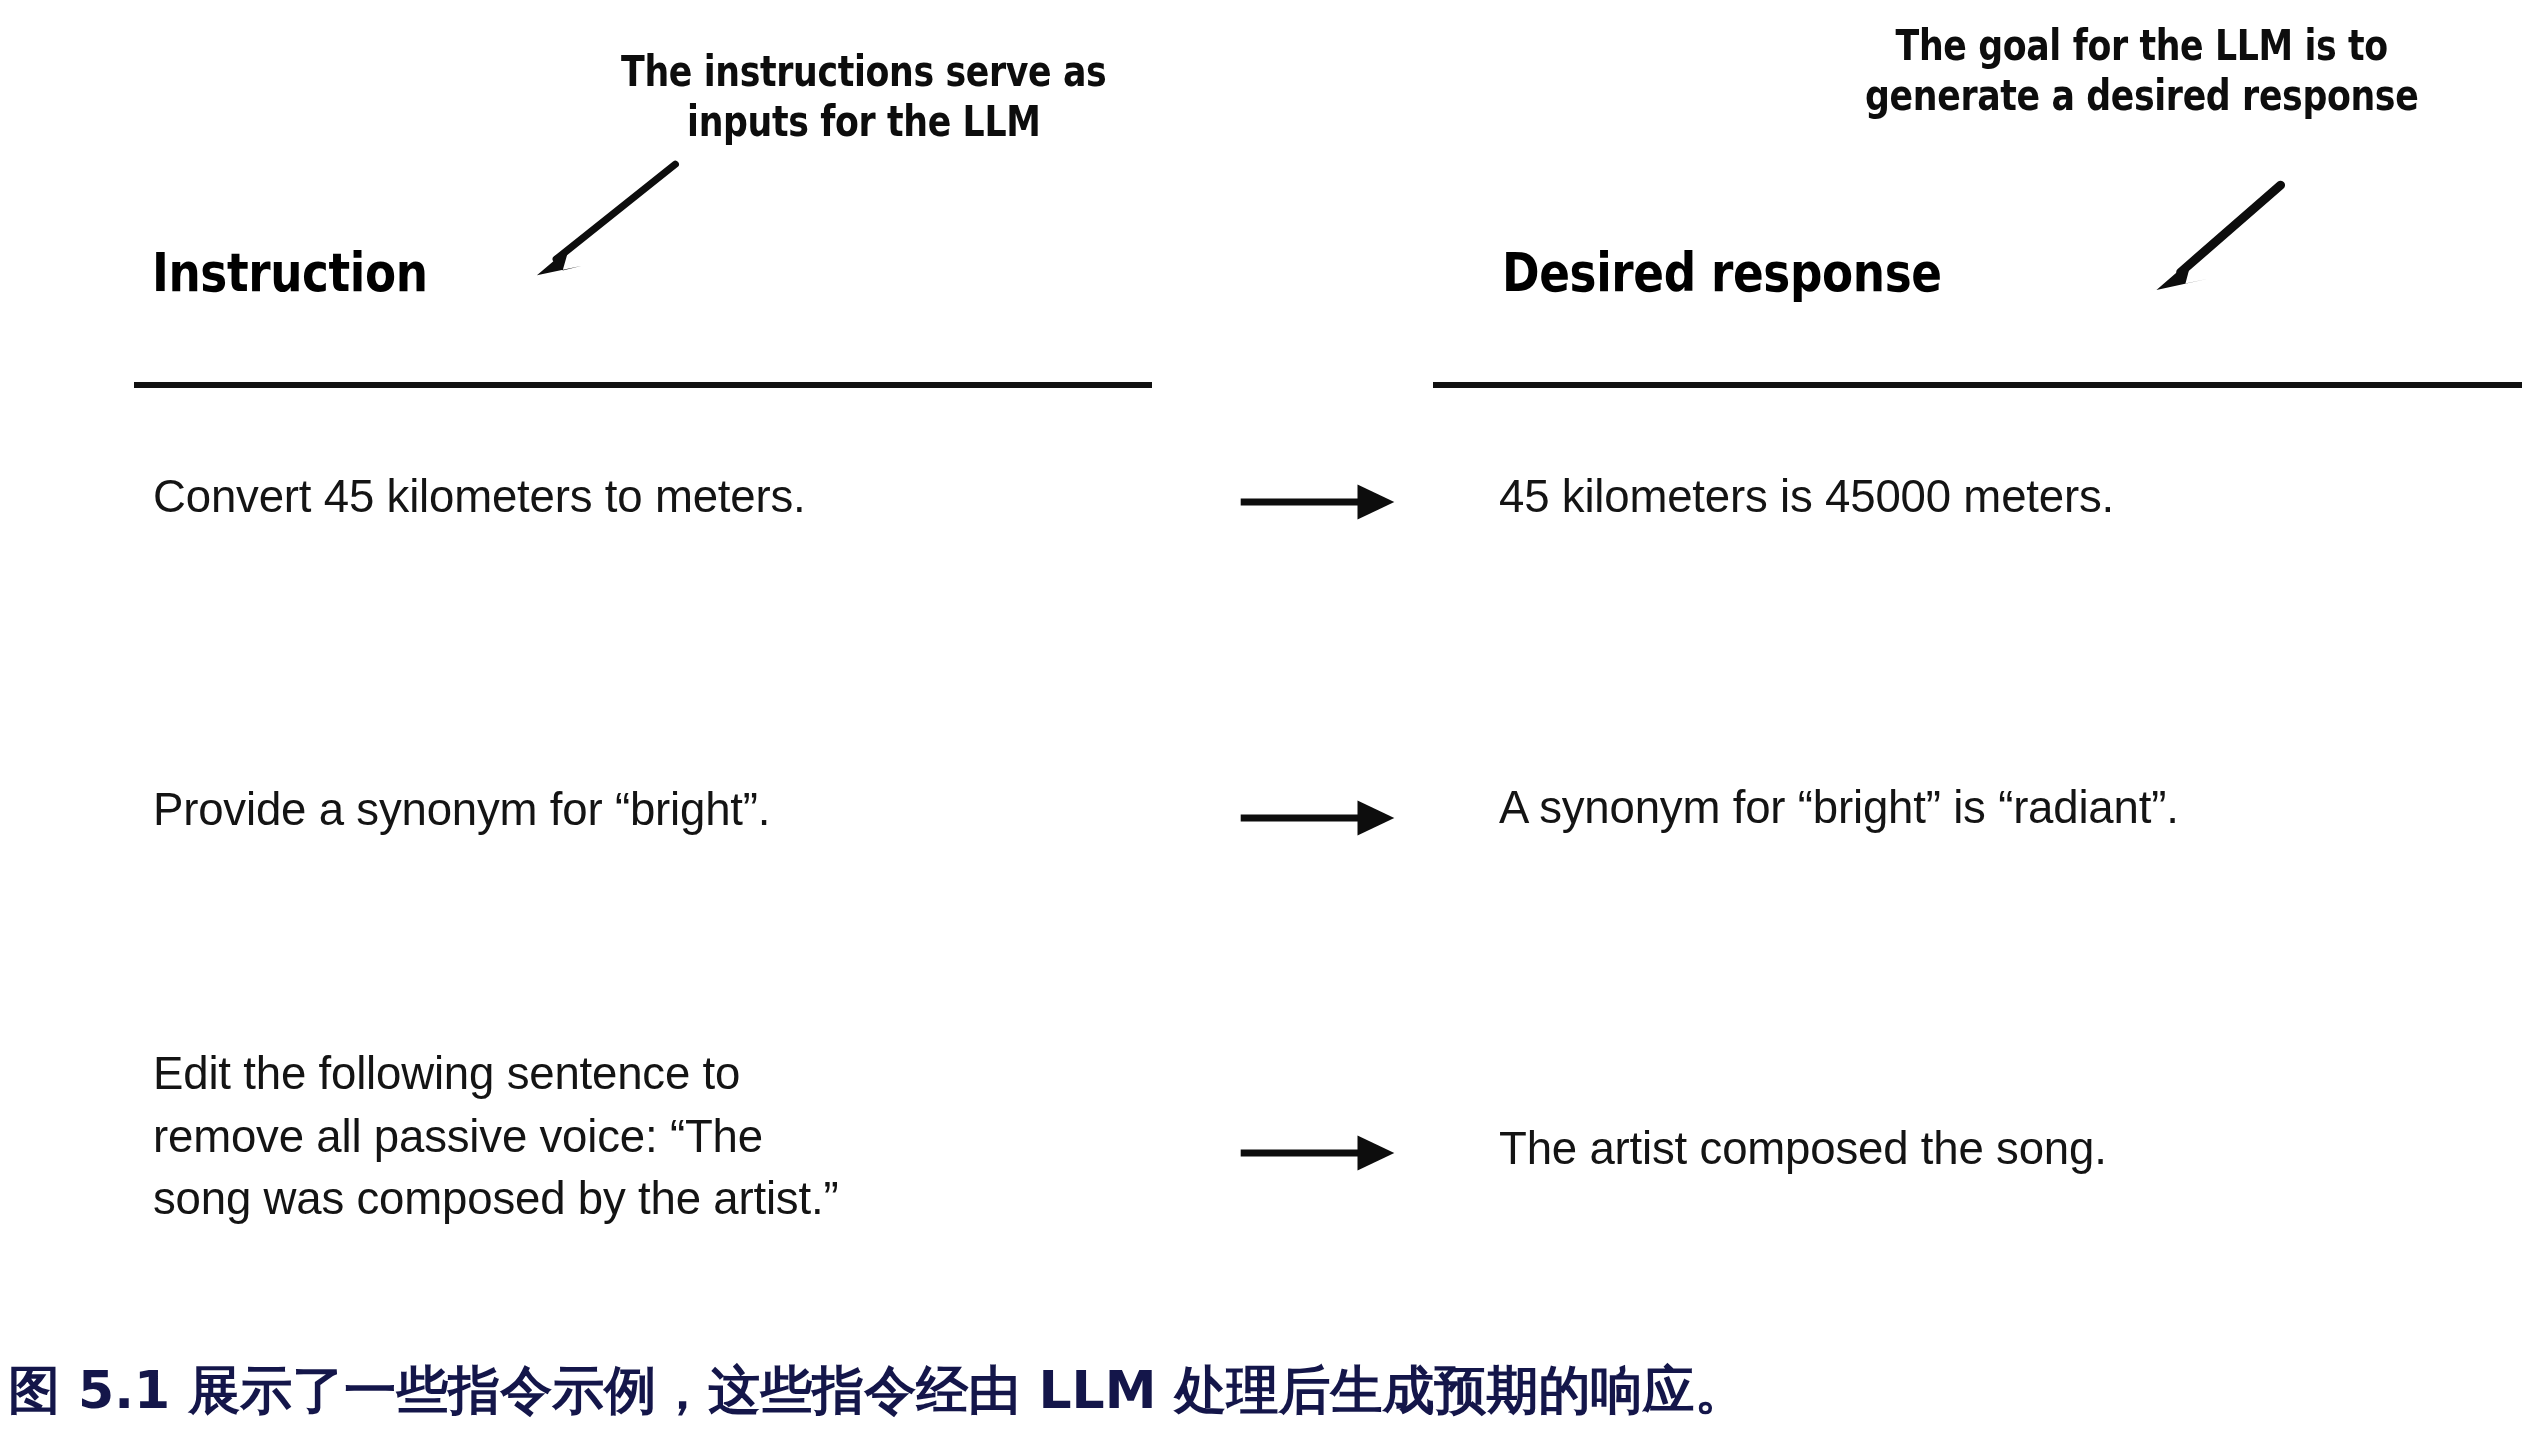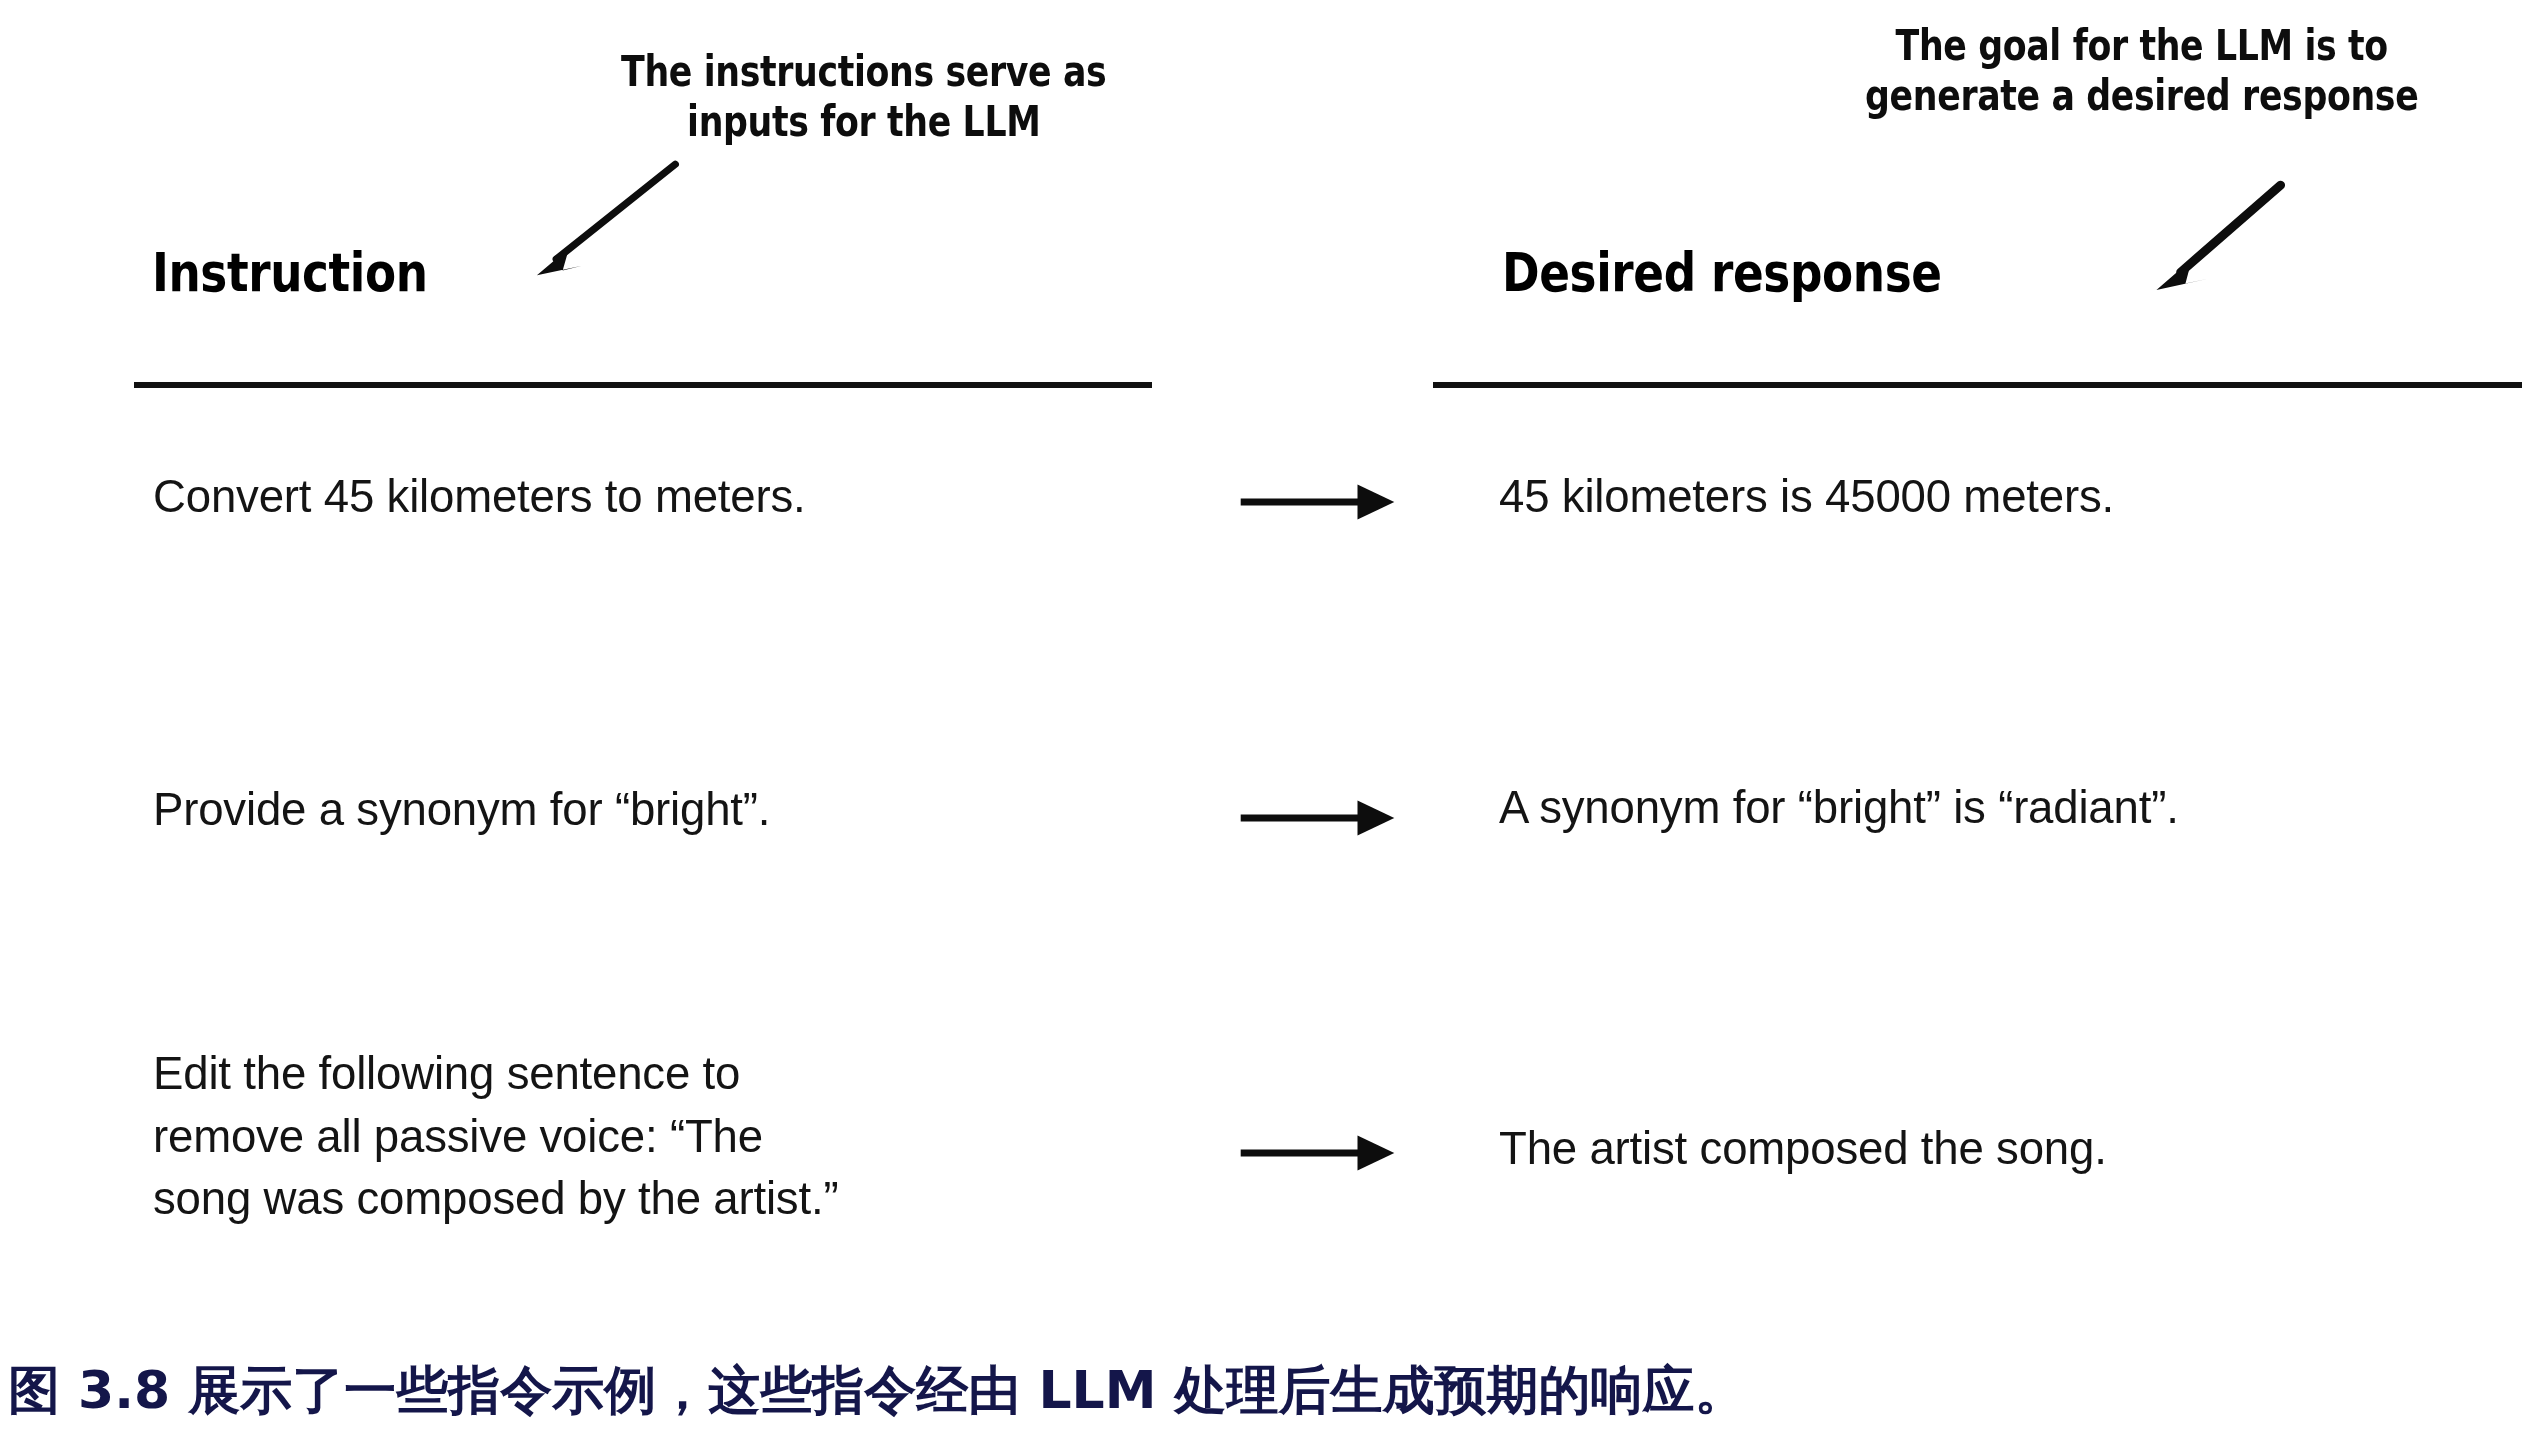--- a/index.html
+++ b/index.html
@@ -197,16 +197,16 @@
   <div class="flow-arrow fa3">
     <svg viewBox="0 0 200 60" xmlns="http://www.w3.org/2000/svg">
       <line x1="4" y1="30" x2="158" y2="30" stroke="#0d0d0d" stroke-width="9"></line>
       <polygon points="196,30 150,8 150,52" fill="#0d0d0d"></polygon>
     </svg>
   </div>
   <div class="cell cell-r3">
     <span class="ln">The artist composed the song.</span>
   </div>
 
-  <div class="caption">图 3.8 展示了一些指令示例，这些指令经由 LLM 处理后生成预期的响应。</div>
+  <div class="caption">图 5.1 展示了一些指令示例，这些指令经由 LLM 处理后生成预期的响应。</div>
 
 </div>
 
 
 </body></html>

